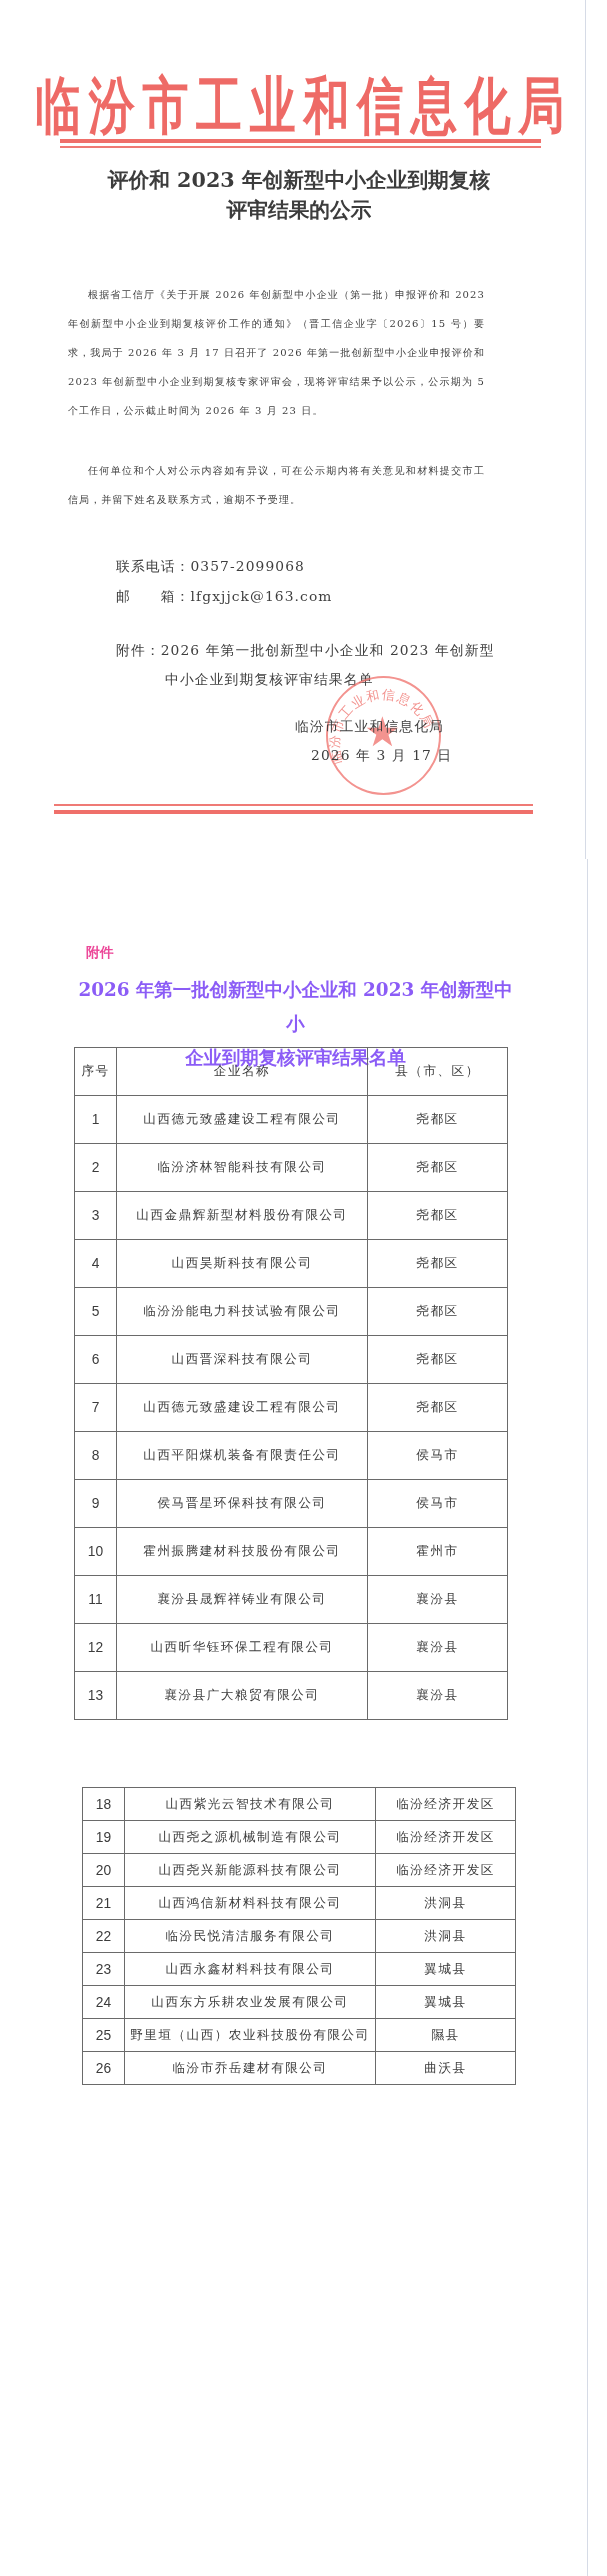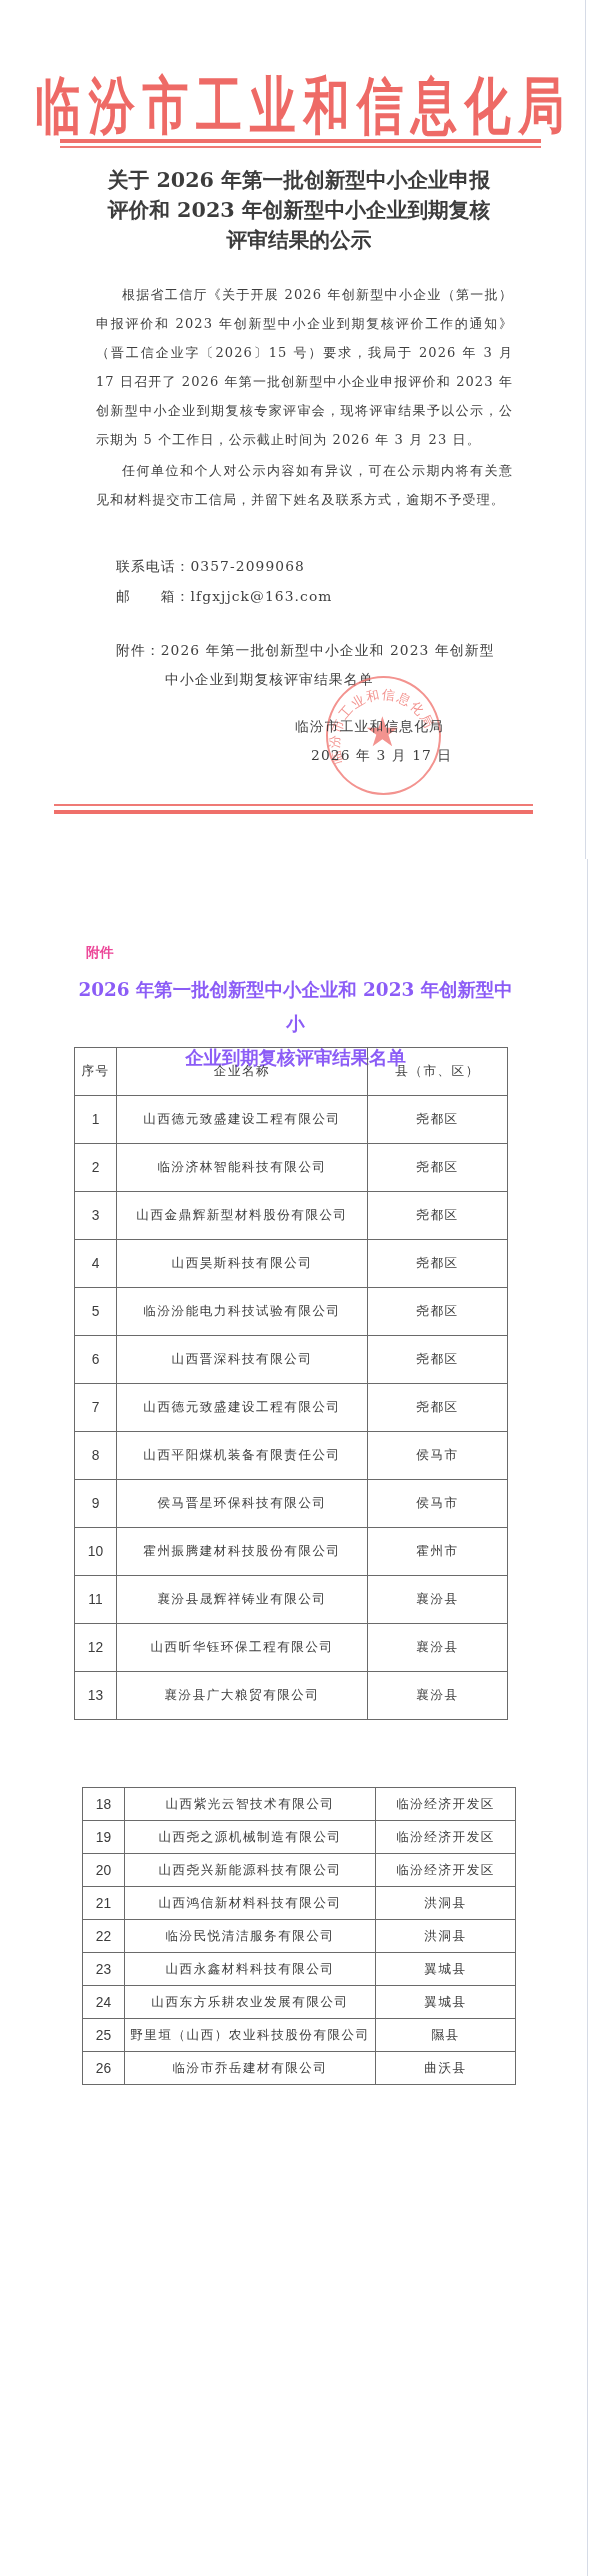--- a/index.html
+++ b/index.html
@@ -13,21 +13,21 @@
 
   .masthead { position: absolute; left: 0; width: 607px; top: 74px; text-align: center;
               color: #ee6a66; font-family: "DejaVu Serif", serif; font-size: 46px;
               letter-spacing: 7.7px; font-weight: bold; transform: scaleY(1.35);
               transform-origin: top center; line-height: 46px; }
   .redline-thick { position: absolute; left: 60px; width: 481px; height: 3.8px; background: #ef6f6a; }
   .redline-thin { position: absolute; left: 60px; width: 481px; height: 1.5px; background: #ef7a75; }
 
   .doc-title { position: absolute; left: 100px; width: 398px; top: 165px; text-align: center;
                font-size: 20.7px; font-weight: bold; line-height: 30px; color: #3c3c3c; }
-  .para { position: absolute; left: 96px; width: 417px; font-size: 13px; line-height: 29px;
+  .para { position: absolute; left: 68px; width: 417px; font-size: 10px; line-height: 29px;
           color: #3e3e3e; text-align: justify; text-indent: 2em; letter-spacing: 1.1px; }
   .line { position: absolute; font-size: 13.8px; color: #3e3e3e; letter-spacing: 1.1px; white-space: nowrap; }
 
   .seal { position: absolute; left: 326px; top: 676px; width: 111px; height: 115px;
           border: 2.3px solid #ef6f6a; border-radius: 50%; opacity: 0.75; }
   .seal-star { position: absolute; left: 36px; top: 34px; font-size: 41px; color: #ef6f6a; line-height: 41px; }
   .seal-text { position: absolute; left: 0; top: 0; width: 100%; height: 100%; }
 
   .attach-label { position: absolute; left: 86px; top: 1038px; font-family: "DejaVu Sans", sans-serif;
                   font-size: 13.8px; color: #ec4899; font-weight: bold; }
@@ -48,21 +48,20 @@
 <body>
 
 <div class="page" id="page1">
   <div class="page-edge" style="right:3.1px;"></div>
 
   <div class="masthead">临汾市工业和信息化局</div>
   <div class="redline-thick" style="top:139px;"></div>
   <div class="redline-thin" style="top:146px;"></div>
 
   <div class="doc-title">
-    <div>关于 2026 年第一批创新型中小企业申报</div>
     <div>评价和 2023 年创新型中小企业到期复核</div>
     <div>评审结果的公示</div>
   </div>
 
   <div class="para" style="top:280px;">根据省工信厅《关于开展 2026 年创新型中小企业（第一批）申报评价和 2023 年创新型中小企业到期复核评价工作的通知》（晋工信企业字〔2026〕15 号）要求，我局于 2026 年 3 月 17 日召开了 2026 年第一批创新型中小企业申报评价和 2023 年创新型中小企业到期复核专家评审会，现将评审结果予以公示，公示期为 5 个工作日，公示截止时间为 2026 年 3 月 23 日。</div>
   <div class="para" style="top:456px;">任何单位和个人对公示内容如有异议，可在公示期内将有关意见和材料提交市工信局，并留下姓名及联系方式，逾期不予受理。</div>
 
   <div class="line" style="left:116px; top:558px;">
     <span>联系电话：</span><span>0357-2099068</span>
   </div>

